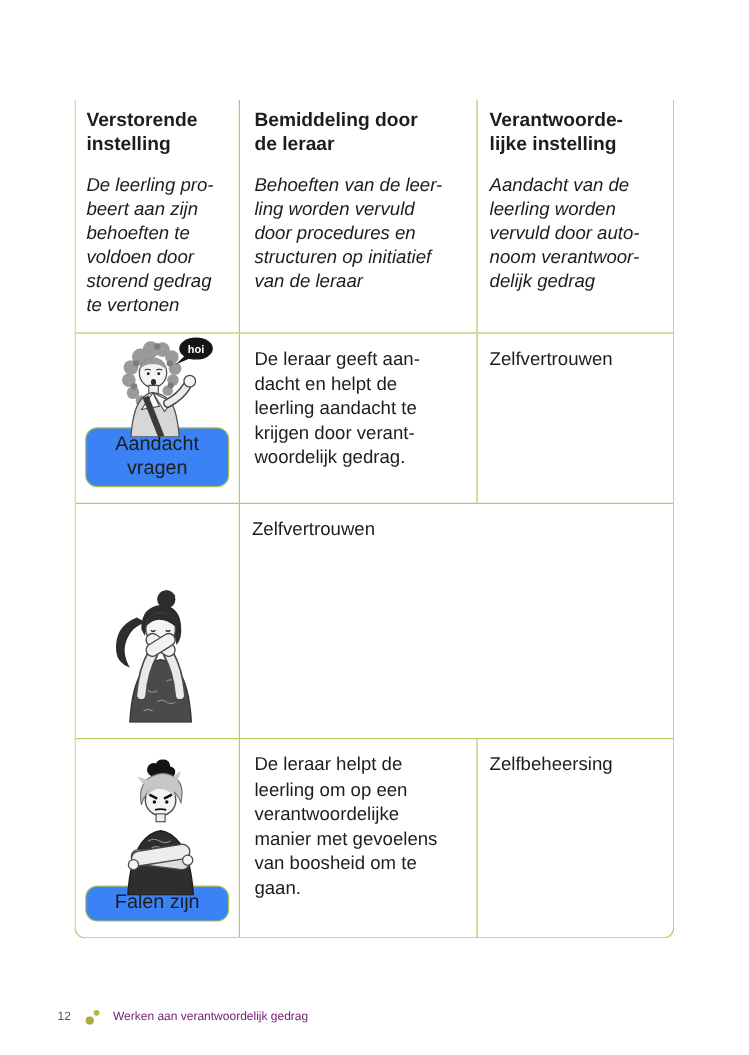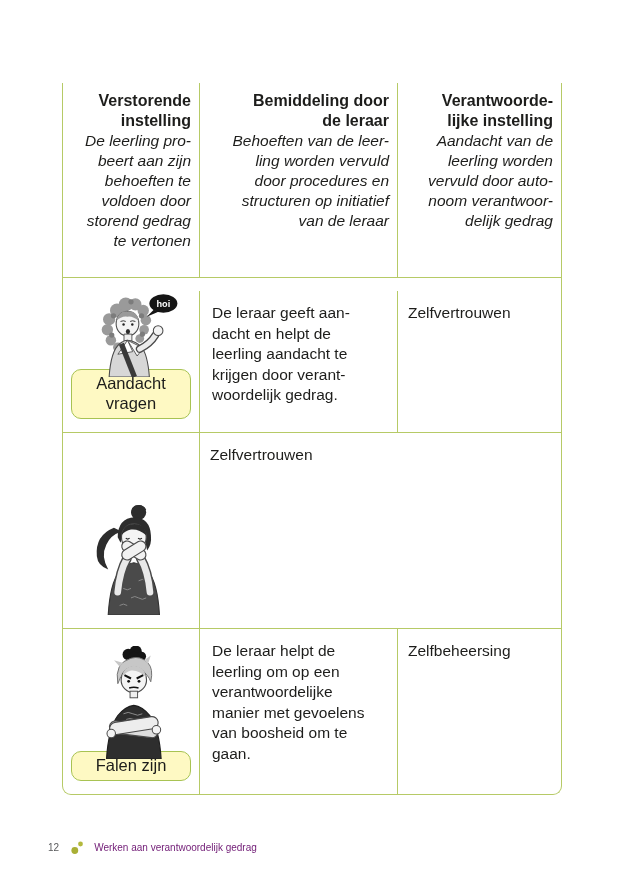--- a/index.html
+++ b/index.html
@@ -14,39 +14,39 @@
     color:#ffffff; font-weight:bold; font-size:17px; line-height:28px;
     padding-left:7px; letter-spacing:0.2px;
   }
 
   .table-body {
     border:1.6px solid #b6ca66; border-top:none;
     border-radius:0 0 9px 9px; overflow:hidden; background:#fff;
   }
   .row { display:grid; grid-template-columns:137px 198px 1fr; border-bottom:1.6px solid #b6ca66; }
   .row:last-child { border-bottom:none; }
-  .row-header { height:195px;text-align:right; }
-  .row-b1 { height:142px;margin-top:13px; }
+  .row-header { height:195px; }
+  .row-b1 { height:142px; }
   .row-b2 { height:196px; }
   .row-b3 { height:165px; }
   .cell { border-right:1.6px solid #b6ca66; overflow:hidden; }
   .cell:last-child { border-right:none; }
 
   .head-cell { padding:8px 8px 0 9px; }
   .cell-heading { font-weight:bold; font-size:16px; line-height:20px; white-space:pre-line; }
-  .cell-desc { font-style:italic; font-size:15.5px; line-height:20px; margin-top:0; white-space:pre-line; }
+  .cell-desc { font-style:italic; font-size:15.5px; line-height:20px; margin-top:14px; white-space:pre-line; }
 
   .text-cell { padding:12px 8px 0 12px; font-size:15.5px; line-height:20.5px; white-space:pre-line; }
   .attitude-cell { padding:12px 8px 0 10px; font-size:15.5px; line-height:20px; }
 
   .illus-cell { display:flex; flex-direction:column; align-items:center; justify-content:flex-end; padding-bottom:13px; }
   .illus { position:relative; z-index:2; display:block; }
   .label-box {
     position:relative; z-index:1; margin-top:-8px;
-    width:120px; background:#fef9c3; border:1.6px solid #a8c353; border-radius:10px;
+    width:120px; background:#3b82f6; border:1.6px solid #a8c353; border-radius:10px;
     text-align:center; font-size:16.5px; line-height:19.5px; padding:4px 2px 5px;
     white-space:pre-line;
   }
 
   .footer { position:absolute; left:48px; top:838px; height:18px; display:flex; align-items:center; }
   .footer-num { font-size:10px; color:#5a5b5d; }
   .footer-icon { margin-left:11px; margin-right:9px; display:block; }
   .footer-title { font-size:10px; color:#701a75; }
 </style>
 </head>

